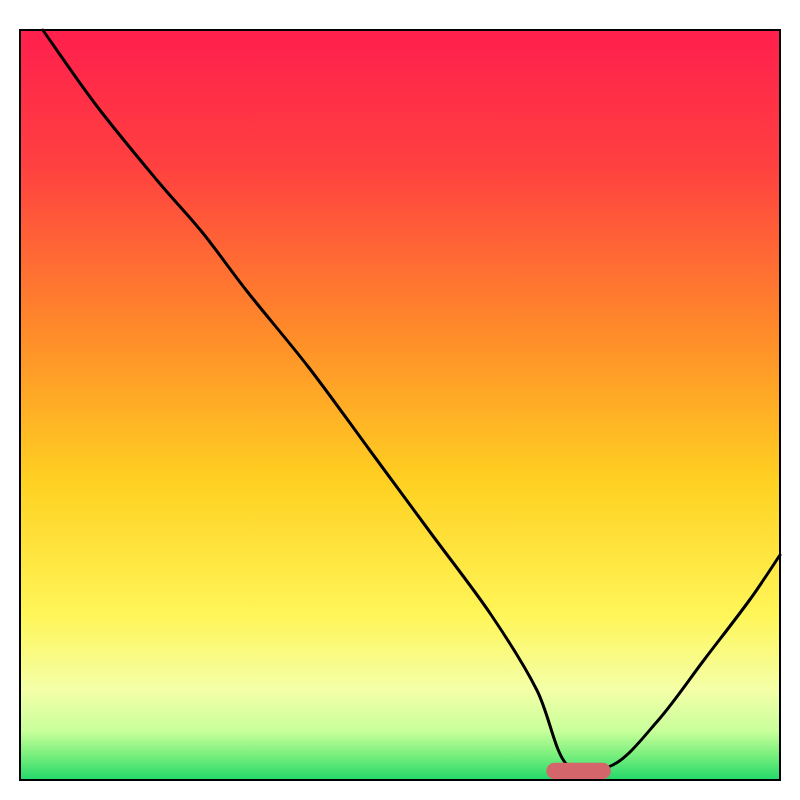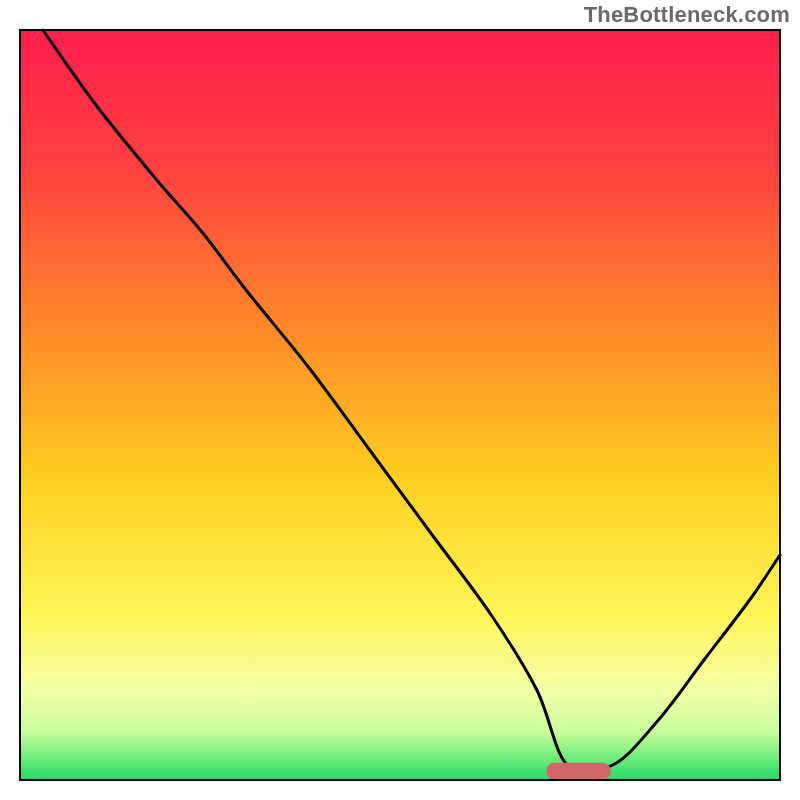--- a/index.html
+++ b/index.html
@@ -25,21 +25,20 @@
     letter-spacing: 0.2px;
   }
   svg {
     display: block;
   }
 </style>
 </head>
 <body>
 
 <div class="stage">
-  <div class="watermark">TheBottleneck.com</div>
   <svg id="chart-svg" width="800" height="800" viewBox="0 0 800 800">
     <defs>
       <linearGradient id="bg-grad" x1="0" y1="0" x2="0" y2="1">
           <stop offset="0%" stop-color="#ff1f4d"></stop>
           <stop offset="18%" stop-color="#ff4040"></stop>
           <stop offset="40%" stop-color="#ff8a2a"></stop>
           <stop offset="60%" stop-color="#ffd021"></stop>
           <stop offset="78%" stop-color="#fff658"></stop>
           <stop offset="88%" stop-color="#f4ffa8"></stop>
           <stop offset="93.5%" stop-color="#c8ff9a"></stop>

